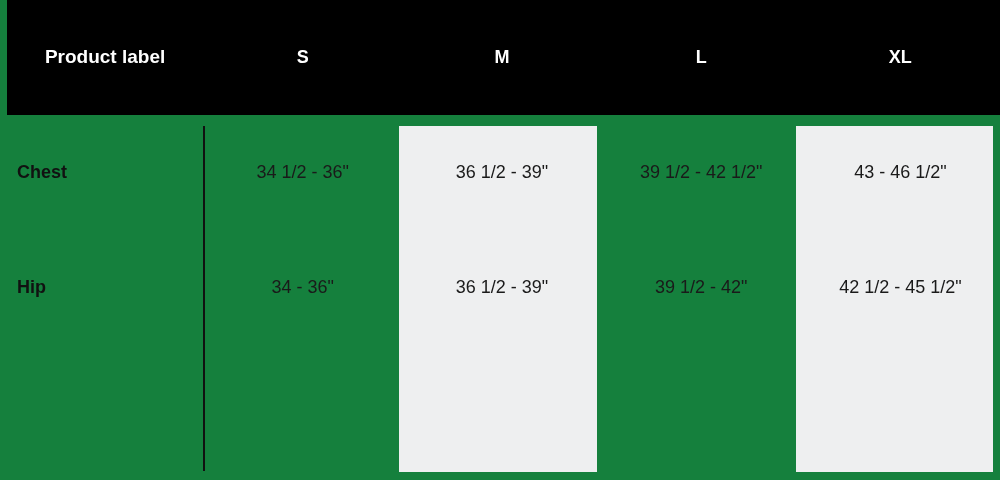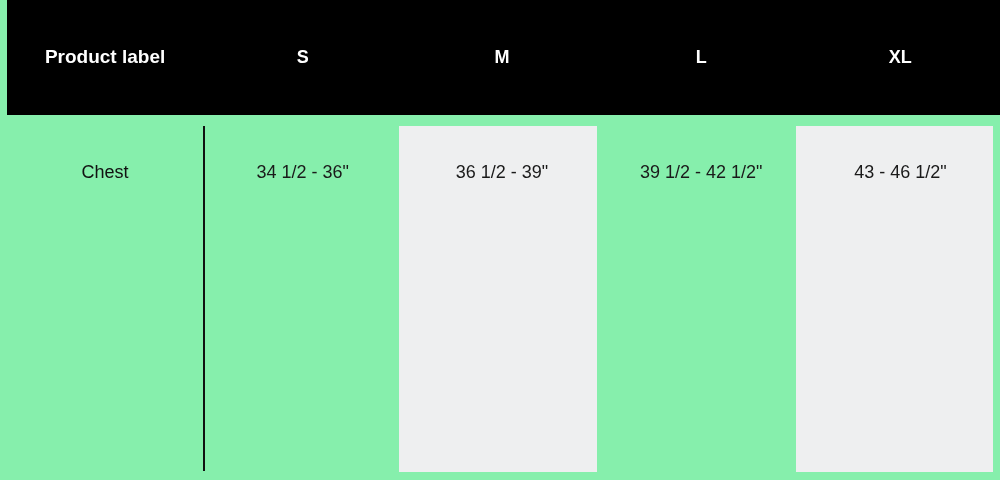--- a/index.html
+++ b/index.html
@@ -9,21 +9,21 @@
     height: 480px;
     background: #ffffff;
     font-family: "Liberation Sans", sans-serif;
     overflow: hidden;
   }
 
   #size-chart {
     position: relative;
     width: 1000px;
     height: 480px;
-    background: #86efac;
+    background: #15803d;
   }
 
   
   .shade-band {
     position: absolute;
     top: 126px;
     height: 346px;
     background: #eeeff0;
     z-index: 0;
   }
@@ -63,23 +63,23 @@
     padding: 0 14px;
     line-height: 1.5;
   }
   thead th.h-label { font-size: 19px; }
   thead th.h-size  { font-size: 18px; }
 
   tbody tr { height: 115px; }
 
   tbody th.row-label {
     font-size: 18px;
-    font-weight: normal;
+    font-weight: bold;
     color: #111111;
-    text-align: center;
+    text-align: left;
     vertical-align: middle;
     padding: 0 10px;
   }
 
   tbody td.cell {
     font-size: 18px;
     font-weight: normal;
     color: #1a1a1a;
     text-align: center;
     vertical-align: middle;
@@ -118,16 +118,23 @@
     <tbody>
       <tr>
         <th class="row-label" scope="row">Chest</th>
         <td class="cell">34 1/2 - 36"</td>
         <td class="cell">36 1/2 - 39"</td>
         <td class="cell">39 1/2 - 42 1/2"</td>
         <td class="cell">43 - 46 1/2"</td>
       </tr>
 
 
+      <tr>
+        <th class="row-label" scope="row">Hip</th>
+        <td class="cell">34 - 36"</td>
+        <td class="cell">36 1/2 - 39"</td>
+        <td class="cell">39 1/2 - 42"</td>
+        <td class="cell">42 1/2 - 45 1/2"</td>
+      </tr>
     </tbody>
   </table>
 
 </div>
 
 </body></html>

